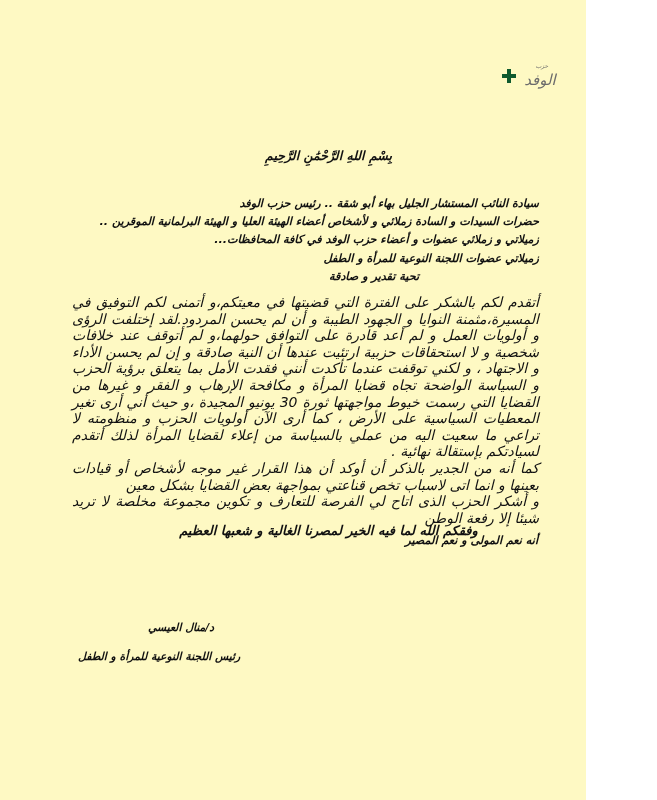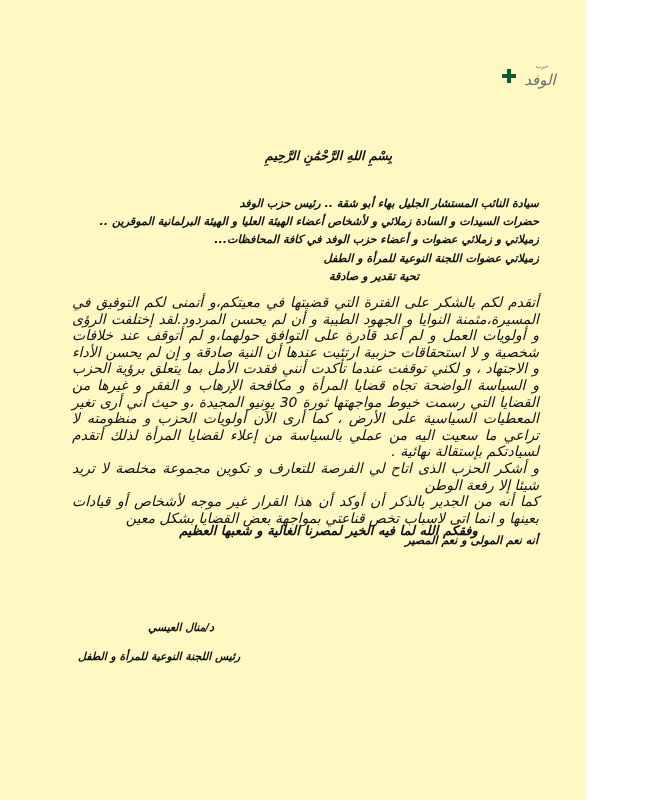--- a/index.html
+++ b/index.html
@@ -48,22 +48,22 @@
   <div class="salutation">
     <div>سيادة النائب المستشار الجليل بهاء أبو شقة .. رئيس حزب الوفد</div>
     <div>حضرات السيدات و السادة زملائي و لأشخاص أعضاء الهيئة العليا و الهيئة البرلمانية الموقرين ..</div>
     <div>زميلاتي و زملائي عضوات و أعضاء حزب الوفد في كافة المحافظات...</div>
     <div>زميلاتي عضوات اللجنة النوعية للمرأة و الطفل</div>
     <div class="centered">تحية تقدير و صادقة</div>
   </div>
 
   <div class="body-text">
     <p>أتقدم لكم بالشكر على الفترة التي قضيتها في معيتكم،و أتمنى لكم التوفيق في المسيرة،مثمنة النوايا و الجهود الطيبة و أن لم يحسن المردود.لقد إختلفت الرؤى و أولويات العمل و لم أعد قادرة على التوافق حولهما،و لم أتوقف عند خلافات شخصية و لا استحقاقات حزبية ارتئيت عندها أن النية صادقة و إن لم يحسن الأداء و الاجتهاد ، و لكني توقفت عندما تأكدت أنني فقدت الأمل بما يتعلق برؤية الحزب و السياسة الواضحة تجاه قضايا المرأة و مكافحة الإرهاب و الفقر و غيرها من القضايا التي رسمت خيوط مواجهتها ثورة 30 يونيو المجيدة ،و حيث أني أرى تغير المعطيات السياسية على الأرض ، كما أرى الآن أولويات الحزب و منظومته لا تراعي ما سعيت اليه من عملي بالسياسة من إعلاء لقضايا المرأة لذلك أتقدم لسيادتكم بإستقالة نهائية .</p>
+    <p>كما أنه من الجدير بالذكر أن أوكد أن هذا القرار غير موجه لأشخاص أو قيادات بعينها و انما اتى لاسباب تخص قناعتي بمواجهة بعض القضايا بشكل معين</p>
     <p>و أشكر الحزب الذى اتاح لي الفرصة للتعارف و تكوين مجموعة مخلصة لا تريد شيئا إلا رفعة الوطن</p>
-    <p>كما أنه من الجدير بالذكر أن أوكد أن هذا القرار غير موجه لأشخاص أو قيادات بعينها و انما اتى لاسباب تخص قناعتي بمواجهة بعض القضايا بشكل معين</p>
   </div>
 
   <div class="closing">وفقكم الله لما فيه الخير لمصرنا الغالية و شعبها العظيم</div>
   <div class="closing2">أنه نعم المولى و نعم المصير</div>
 
   <div class="signature-name">د/منال العيسي</div>
   <div class="signature-title">رئيس اللجنة النوعية للمرأة و الطفل</div>
 
 </div>
 

